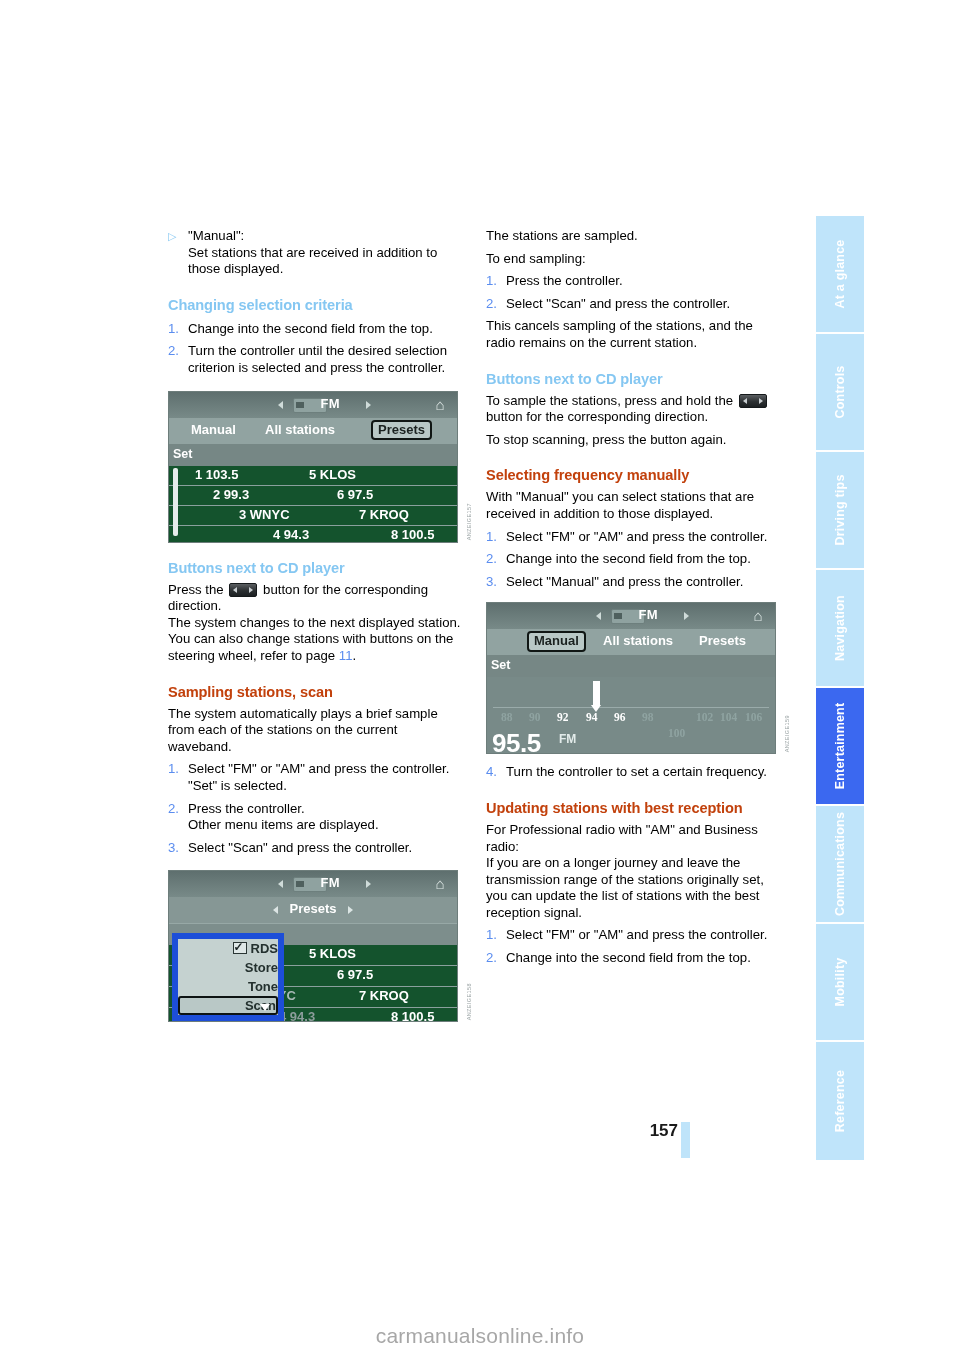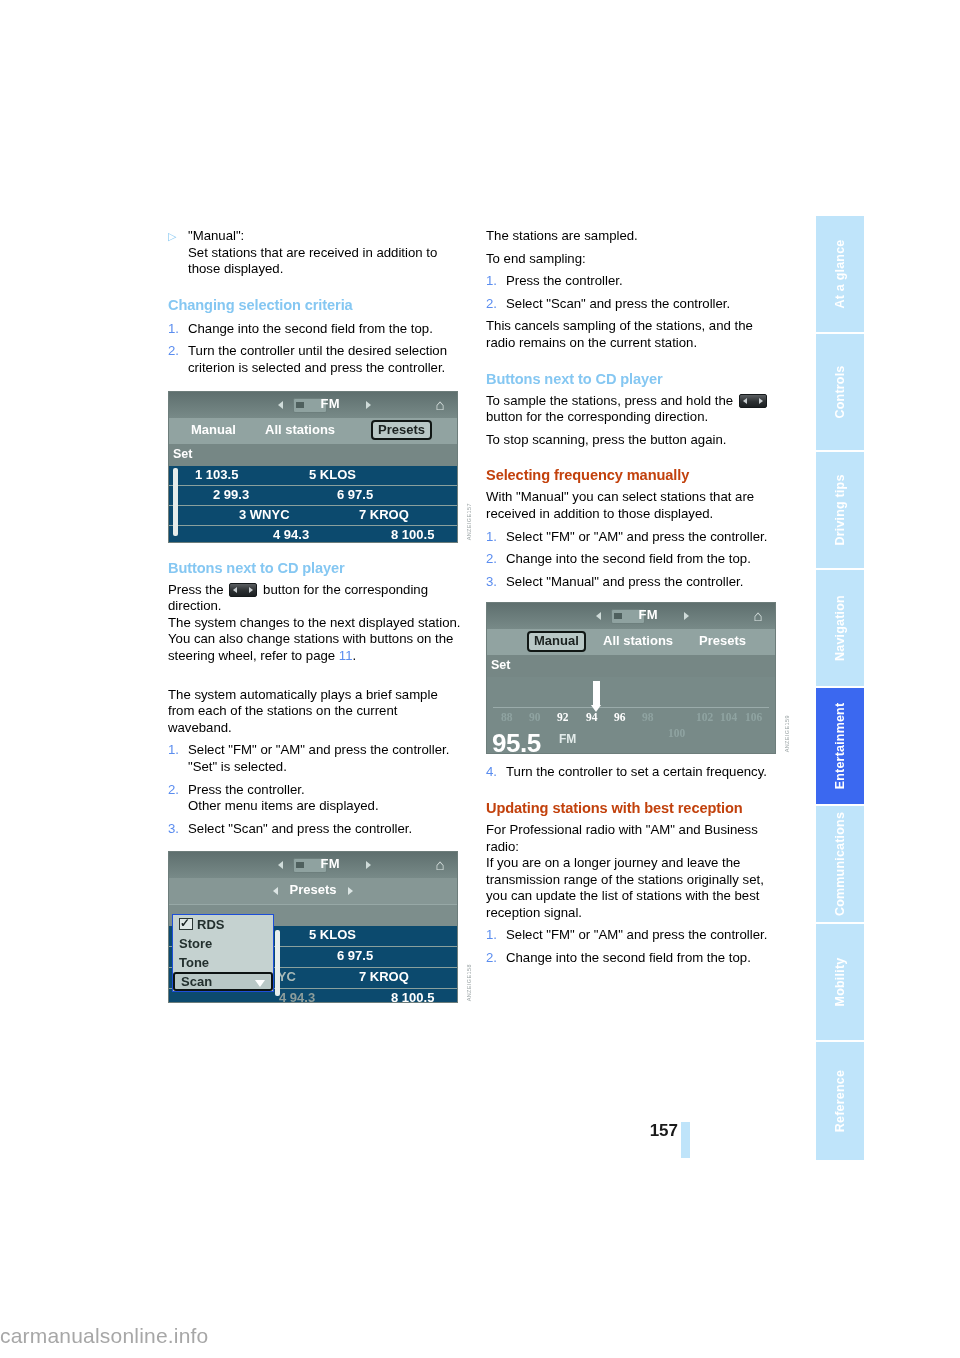--- a/index.html
+++ b/index.html
@@ -267,21 +267,21 @@
   }
 
   .scr-rows {
     position: absolute;
     left: 0; top: 74px; right: 0; bottom: 0;
   }
   .scr-row {
     position: relative;
     height: 19px;
     border-bottom: 1px solid #8aa09d;
-    background: #0c4a6e;
+    background: #14532d;
     padding-left: 15px;
   }
   .scr-row .cell {
     position: absolute;
     top: 1px;
     color: #ffffff;
     font-size: 13px;
     font-weight: bold;
     white-space: nowrap;
   }
@@ -359,22 +359,23 @@
     font-weight: bold;
   }
 
   
   .dropdown {
     position: absolute;
     left: 3px;
     top: 62px;
     width: 100px;
     background: #c5d2d0;
-    border: 1px solid #1d4ed8;
+    border: 6px solid #1d4ed8;
     z-index: 5;
+    text-align: right;
   }
   .dd-item {
     position: relative;
     height: 19px;
     color: #23302e;
     font-size: 13px;
     font-weight: bold;
     padding-left: 6px;
     line-height: 19px;
   }
@@ -471,20 +472,21 @@
     top: 1122px;
     width: 9px;
     height: 36px;
     background: #BFE4FA;
   }
   .watermark {
     position: absolute;
     left: 0;
     right: 0;
     top: 1324px;
+    text-align: center;
     font-size: 21px;
     color: #a7a7a7;
     letter-spacing: 0.2px;
     font-family: "Liberation Sans", sans-serif;
   }
 </style>
 </head>
 <body>
 
 <div class="page">
@@ -596,20 +598,21 @@
       <span class="rocker"></span>
       <span>button for the corresponding direction.</span>
     </p>
     <p class="body">The system changes to the next displayed station.</p>
     <p class="body">
       <span>You can also change stations with buttons on the steering wheel, refer to page</span>
       <span class="pagelink">11</span><span>.</span>
     </p>
 
     <div class="sp-18"></div>
+    <h2 class="head-main">Sampling stations, scan</h2>
     <div class="sp-4" style="height:4px;"></div>
     <p class="body">The system automatically plays a brief sample from each of the stations on the current waveband.</p>
 
     <div class="sp-6"></div>
     <div class="row">
       <span class="marker">1.</span>
       <span class="rtext">
         <span>Select "FM" or "AM" and press the controller.</span><br>
         <span>"Set" is selected.</span>
       </span>

